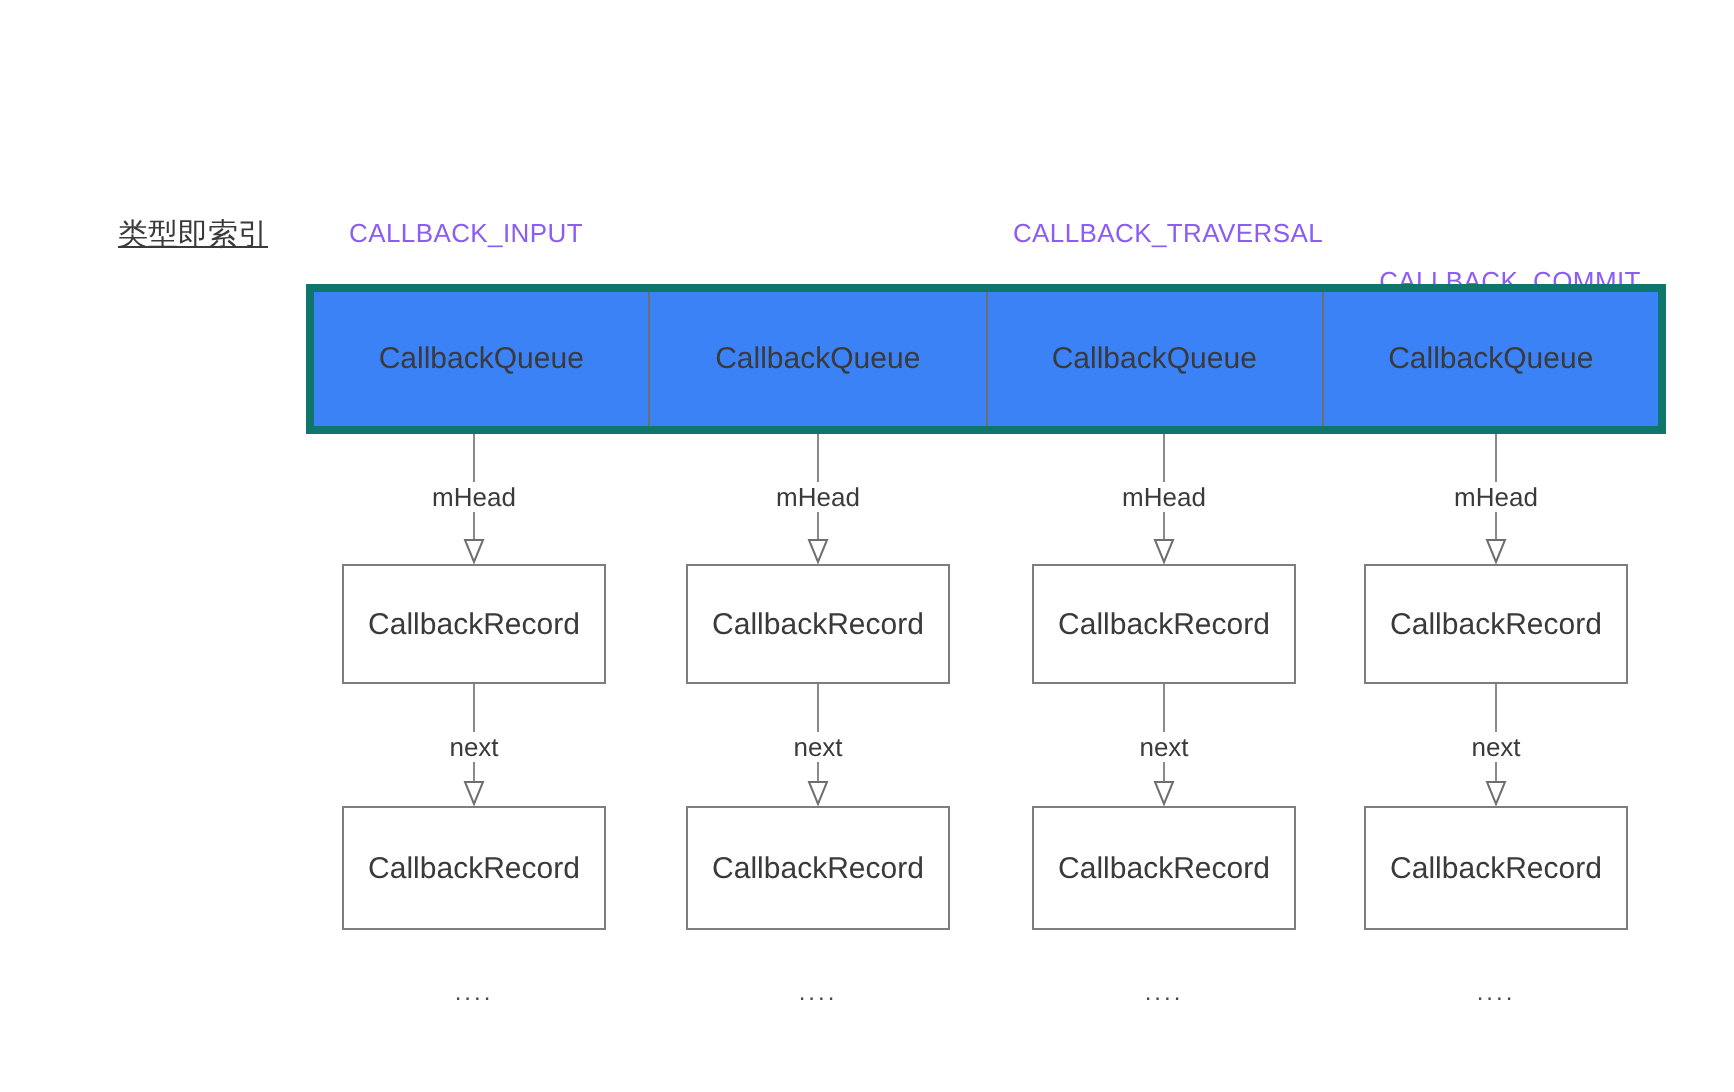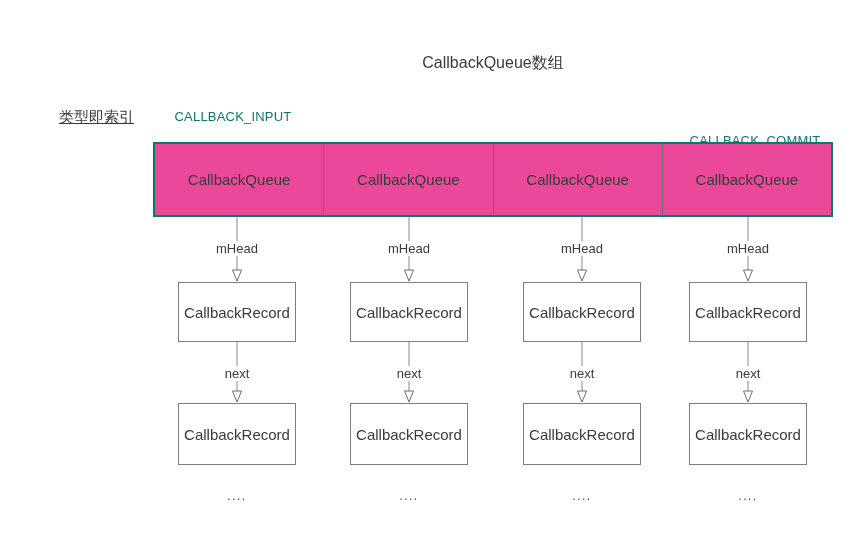--- a/index.html
+++ b/index.html
@@ -10,27 +10,27 @@
   }
   .title {
     position:absolute; left:153px; top:53px; width:680px;
     text-align:center; font-size:16px; color:#3a3a3a;
   }
   .row-label {
     position:absolute; left:59px; top:108px; font-size:15px; color:#3a3a3a;text-decoration:underline;
   }
   .col-header {
     position:absolute; top:109px; width:180px; text-align:center;
-    font-size:13px; color:#0f766e; letter-spacing:0.2px; white-space:nowrap;
+    font-size:13px; color:#8b5cf6; letter-spacing:0.2px; white-space:nowrap;
   }
   .h-0 { left:143px; } .h-1 { left:319px; } .h-2 { left:494px; } .h-3 { left:665px;margin-top:24px; }
 
   .array-box {
     position:absolute; left:153px; top:142px; width:680px; height:75px;
-    border:2px solid #0f766e; box-sizing:border-box; display:flex; background:#ec4899;
+    border:4px solid #0f766e; box-sizing:border-box; display:flex; background:#3b82f6;
   }
   .array-cell {
     flex:1; display:flex; align-items:center; justify-content:center;
     font-size:15px; color:#3a3a3a; border-right:1px solid #6e6e6e;
   }
   .array-cell:last-child { border-right:none; }
 
   .column {
     position:absolute; top:217px; width:170px;
     display:flex; flex-direction:column; align-items:center;
@@ -44,40 +44,40 @@
     background:#8a8a8a; transform:translateX(-0.5px);
   }
   .pointer-label {
     position:absolute; top:24px; left:50%; transform:translateX(-50%);
     background:#ffffff; padding:0 3px; font-size:13px; color:#3a3a3a; white-space:nowrap;
   }
   .arrowhead { position:absolute; bottom:0; left:50%; transform:translateX(-50%); display:block; }
   .arrowhead path { fill:#ffffff; stroke:#6e6e6e; stroke-width:1; }
 
   .record-box {
-    width:118px; height:60px; border:1px solid #7d7d7d; box-sizing:border-box;
+    width:132px; height:60px; border:1px solid #7d7d7d; box-sizing:border-box;
     display:flex; align-items:center; justify-content:center;
     font-size:15px; color:#3a3a3a; background:#ffffff;
   }
   .record-box-2 { height:62px; }
 
   .ellipsis {
     margin-top:24px; font-size:12px; color:#4a4a4a; letter-spacing:1.5px; line-height:14px;
   }
 </style>
 </head>
 <body>
 
 <div class="stage">
 
-  <div class="title">CallbackQueue数组</div>
 
   <div class="row-label">类型即索引</div>
 
   <span class="col-header h-0">CALLBACK_INPUT</span>
+  <span class="col-header h-2">CALLBACK_TRAVERSAL</span>
   <span class="col-header h-3">CALLBACK_COMMIT</span>
 
   <div class="array-box">
     <div class="array-cell">
       <span>CallbackQueue</span>
     </div>
     <div class="array-cell">
       <span>CallbackQueue</span>
     </div>
     <div class="array-cell">

